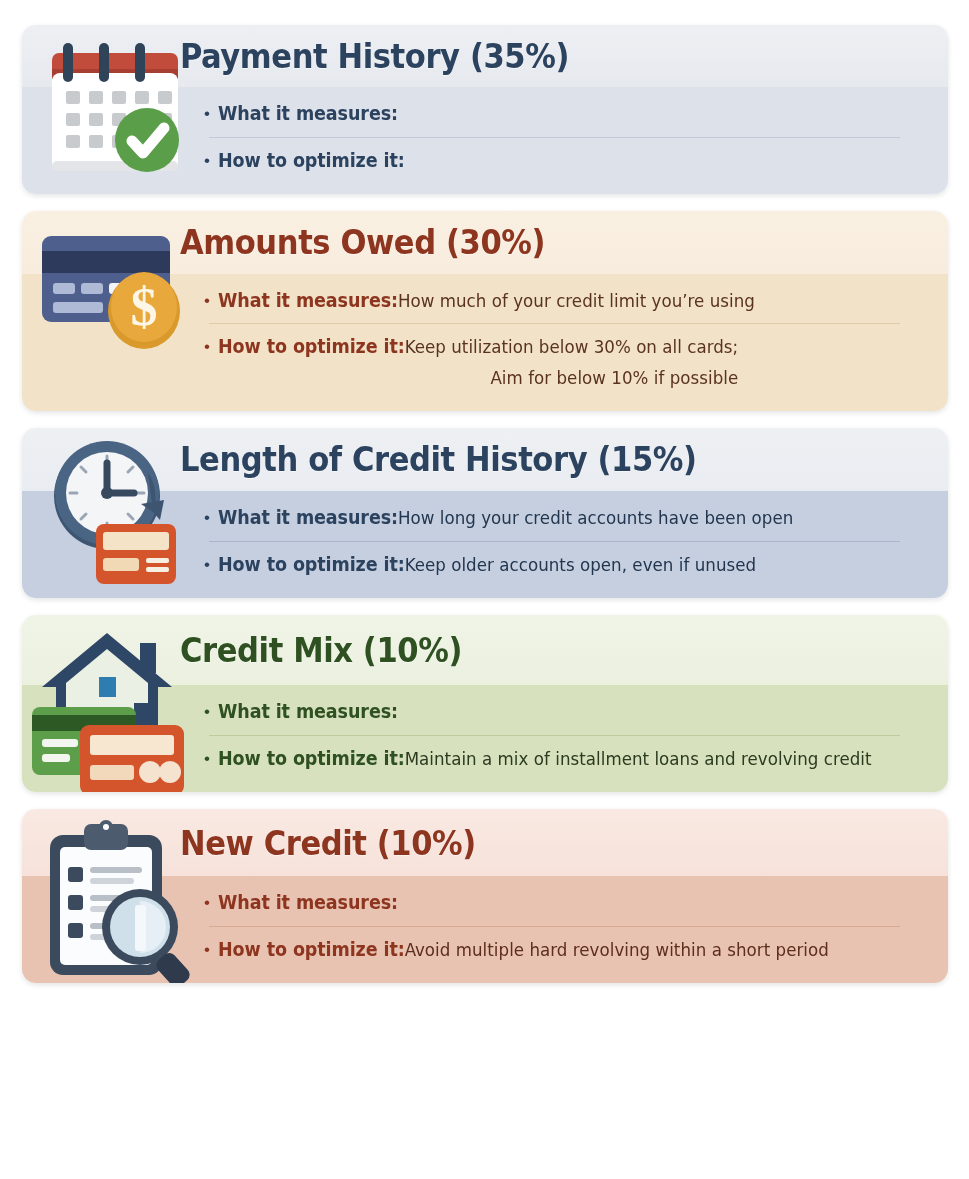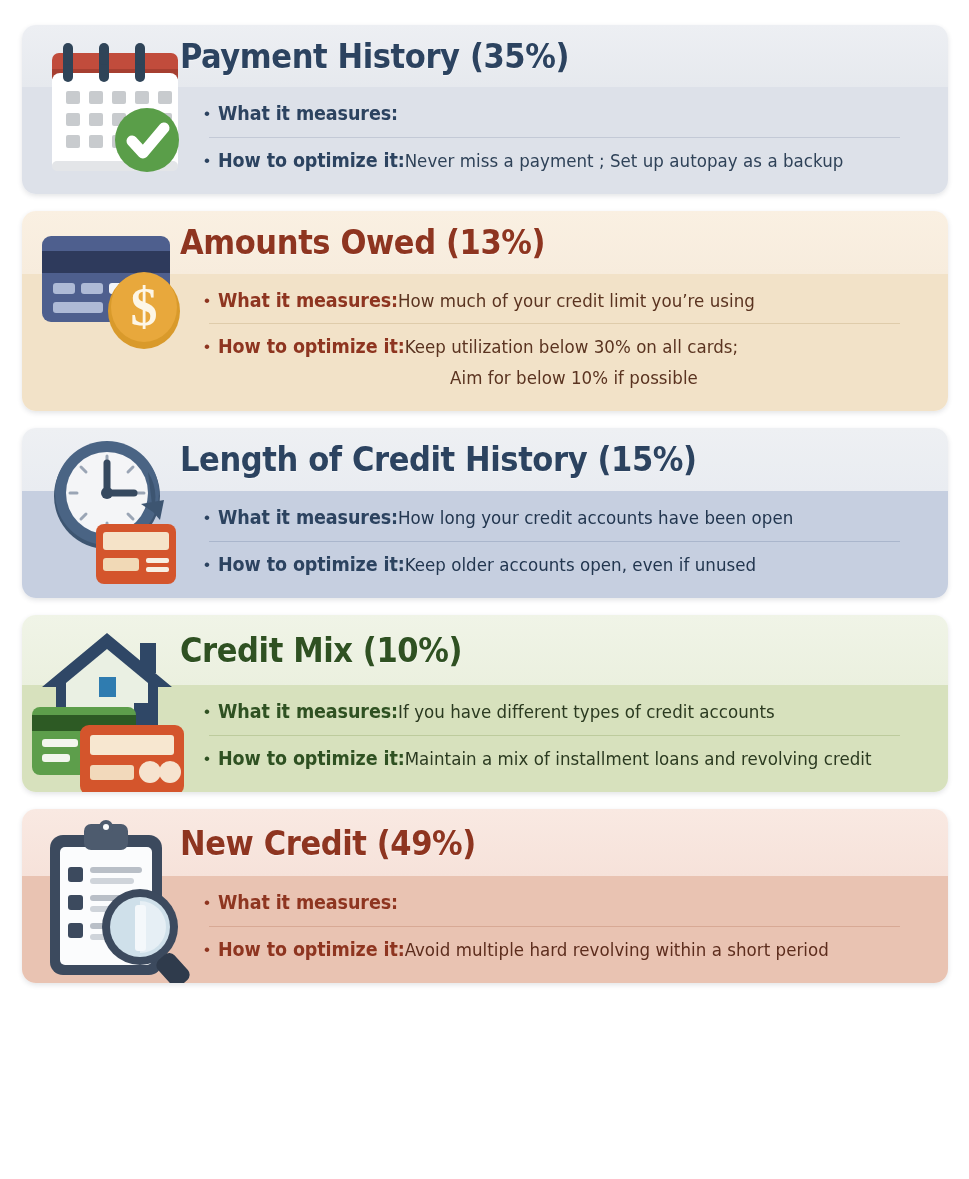--- a/index.html
+++ b/index.html
@@ -88,21 +88,21 @@
     letter-spacing:-0.1px;
     white-space:nowrap;
     font-family:"DejaVu Sans Condensed","Liberation Sans Narrow","Liberation Sans",sans-serif;
   }
   .row .val{
     font-weight:400;
     font-size:18.5px;
     letter-spacing:0.05px;
     font-family:"DejaVu Sans Condensed","Liberation Sans Narrow","Liberation Sans",sans-serif;
   }
-  .row .val .l2{display:block;padding-left:5px;margin-top:8px;text-align:center;}
+  .row .val .l2{display:block;padding-left:5px;margin-top:8px;text-align:right;}
   .divider{
     height:1px;
     margin-left:5px;
     margin-right:24px;
   }
 
   
   .c1 .card-head{background:linear-gradient(180deg,#edeff3 0%,#e6e9ee 100%);}
   .c1 .card-body{background:#dde1e9;}
   .c1 .title{color:#2c4360;}
@@ -160,21 +160,20 @@
     <div class="card-body">
       <div class="rows">
         <div class="row">
           <span class="bullet">•</span>
           <span class="lbl">What it measures:</span>
         </div>
         <div class="divider"></div>
         <div class="row">
           <span class="bullet">•</span>
           <span class="lbl">How to optimize it:</span>
-          <span class="val">Never miss a payment ; Set up autopay as a backup</span>
         </div>
       </div>
     </div>
     <div class="icon">
       <svg width="170" height="205" viewBox="0 0 170 205">
         <g>
           <rect x="30" y="28" width="126" height="26" rx="7" fill="#c14c3c"></rect>
           <rect x="30" y="44" width="126" height="10" fill="#a63f31"></rect>
           <rect x="30" y="48" width="126" height="98" rx="8" fill="#ffffff"></rect>
           <rect x="30" y="136" width="126" height="10" rx="5" fill="#e3e5e8"></rect>
@@ -201,21 +200,21 @@
           </g>
           <circle cx="125" cy="115" r="32" fill="#5a9e49"></circle>
           <path d="M110 116 L121 128 L142 103" stroke="#ffffff" stroke-width="11" fill="none" stroke-linecap="round" stroke-linejoin="round"></path>
         </g>
       </svg>
     </div>
   </div>
 
   <div class="card c2">
     <div class="card-head">
-      <h2 class="title">Amounts Owed (13%)</h2>
+      <h2 class="title">Amounts Owed (30%)</h2>
     </div>
     <div class="card-body">
       <div class="rows">
         <div class="row">
           <span class="bullet">•</span>
           <span class="lbl">What it measures:</span>
           <span class="val">How much of your credit limit you’re using</span>
         </div>
         <div class="divider"></div>
         <div class="row">
@@ -299,21 +298,20 @@
 
   <div class="card c4">
     <div class="card-head">
       <h2 class="title">Credit Mix (10%)</h2>
     </div>
     <div class="card-body">
       <div class="rows">
         <div class="row">
           <span class="bullet">•</span>
           <span class="lbl">What it measures:</span>
-          <span class="val">If you have different types of credit accounts</span>
         </div>
         <div class="divider"></div>
         <div class="row">
           <span class="bullet">•</span>
           <span class="lbl">How to optimize it:</span>
           <span class="val">Maintain a mix of installment loans and revolving credit</span>
         </div>
       </div>
     </div>
     <div class="icon">
@@ -334,21 +332,21 @@
           <rect x="68" y="150" width="44" height="15" rx="3" fill="#f2d9bb"></rect>
           <circle cx="128" cy="157" rx="11" r="11" fill="#f6e3cf"></circle>
           <circle cx="148" cy="157" rx="11" r="11" fill="#f6e3cf"></circle>
         </g>
       </svg>
     </div>
   </div>
 
   <div class="card c5">
     <div class="card-head">
-      <h2 class="title">New Credit (49%)</h2>
+      <h2 class="title">New Credit (10%)</h2>
     </div>
     <div class="card-body">
       <div class="rows">
         <div class="row">
           <span class="bullet">•</span>
           <span class="lbl">What it measures:</span>
         </div>
         <div class="divider"></div>
         <div class="row">
           <span class="bullet">•</span>

